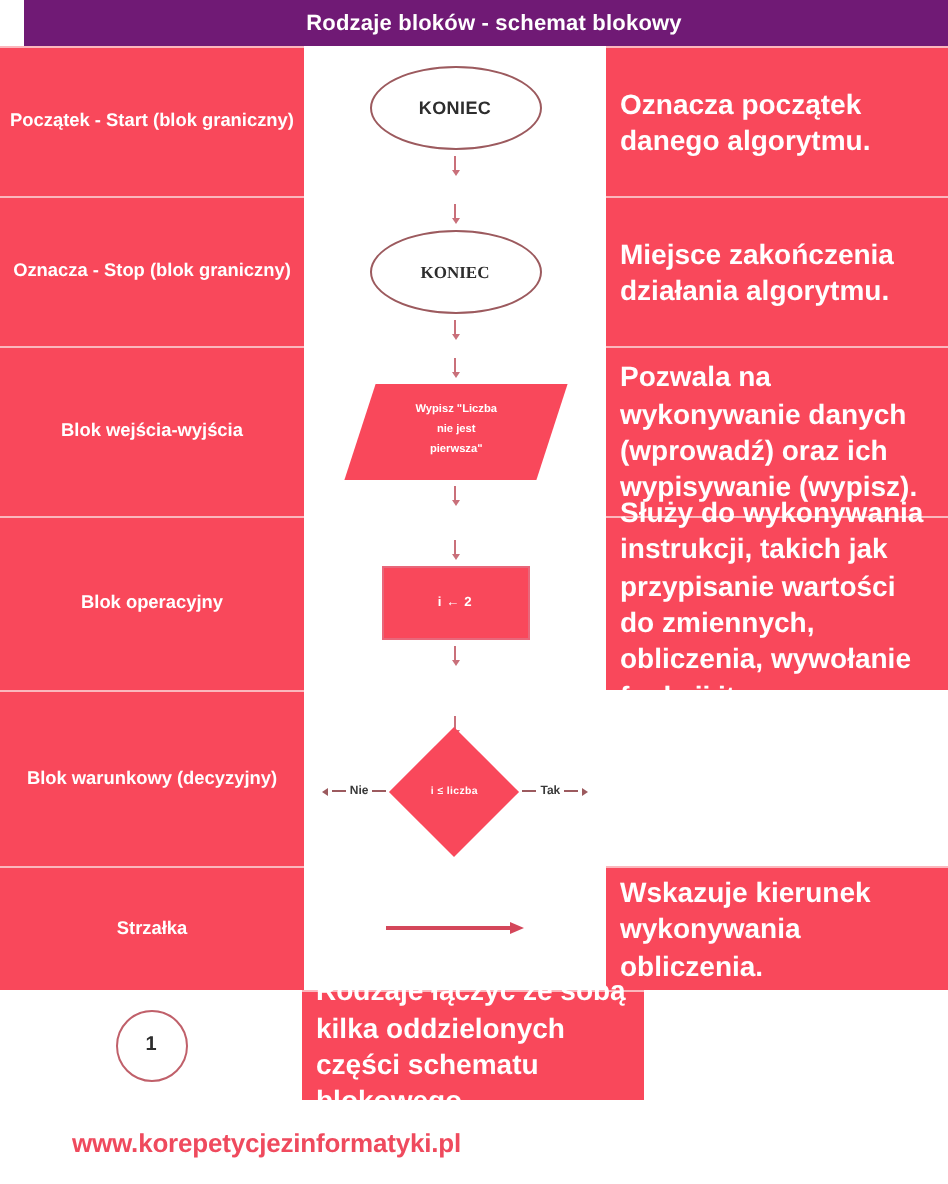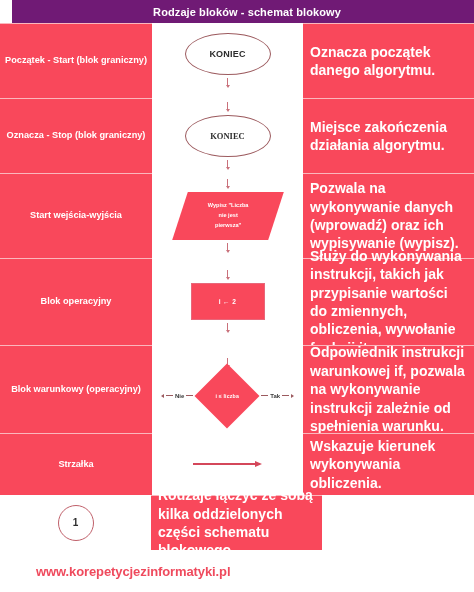--- a/index.html
+++ b/index.html
@@ -353,21 +353,21 @@
           </div>
         </div>
       </div>
       <div class="col-desc">
         <div class="col-desc-text">Miejsce zakończenia działania algorytmu.</div>
       </div>
     </div>
 
     <div class="row row-h3">
       <div class="col-label">
-        <div class="col-label-text">Start wejścia-wyjścia</div>
+        <div class="col-label-text">Blok wejścia-wyjścia</div>
       </div>
       <div class="col-shape">
         <div class="shape-stack">
           <div class="v-arrow">
             <div class="v-arrow-line"></div>
             <div class="v-arrow-head"></div>
           </div>
           <div class="parallelogram">
             <div class="parallelogram-inner">
               <div>Wypisz "Liczba</div>
@@ -405,21 +405,21 @@
           </div>
         </div>
       </div>
       <div class="col-desc">
         <div class="col-desc-text">Służy do wykonywania instrukcji, takich jak przypisanie wartości do zmiennych, obliczenia, wywołanie funkcji itp.</div>
       </div>
     </div>
 
     <div class="row row-h5">
       <div class="col-label">
-        <div class="col-label-text">Blok warunkowy (operacyjny)</div>
+        <div class="col-label-text">Blok warunkowy (decyzyjny)</div>
       </div>
       <div class="col-shape">
         <div class="shape-stack">
           <div class="v-arrow">
             <div class="v-arrow-line"></div>
             <div class="v-arrow-head"></div>
           </div>
           <div class="diamond-wrap">
             <div class="branch">
               <div class="branch-arrow-left"></div>
@@ -433,23 +433,20 @@
             </div>
             <div class="branch">
               <span class="branch-line"></span>
               <span>Tak</span>
               <span class="branch-line"></span>
               <div class="branch-arrow-right"></div>
             </div>
           </div>
         </div>
       </div>
-      <div class="col-desc">
-        <div class="col-desc-text">Odpowiednik instrukcji warunkowej if, pozwala na wykonywanie instrukcji zależnie od spełnienia warunku.</div>
-      </div>
     </div>
 
     <div class="row row-h6">
       <div class="col-label">
         <div class="col-label-text">Strzałka</div>
       </div>
       <div class="col-shape">
         <div class="big-arrow">
           <div class="big-arrow-line"></div>
           <div class="big-arrow-head"></div>

